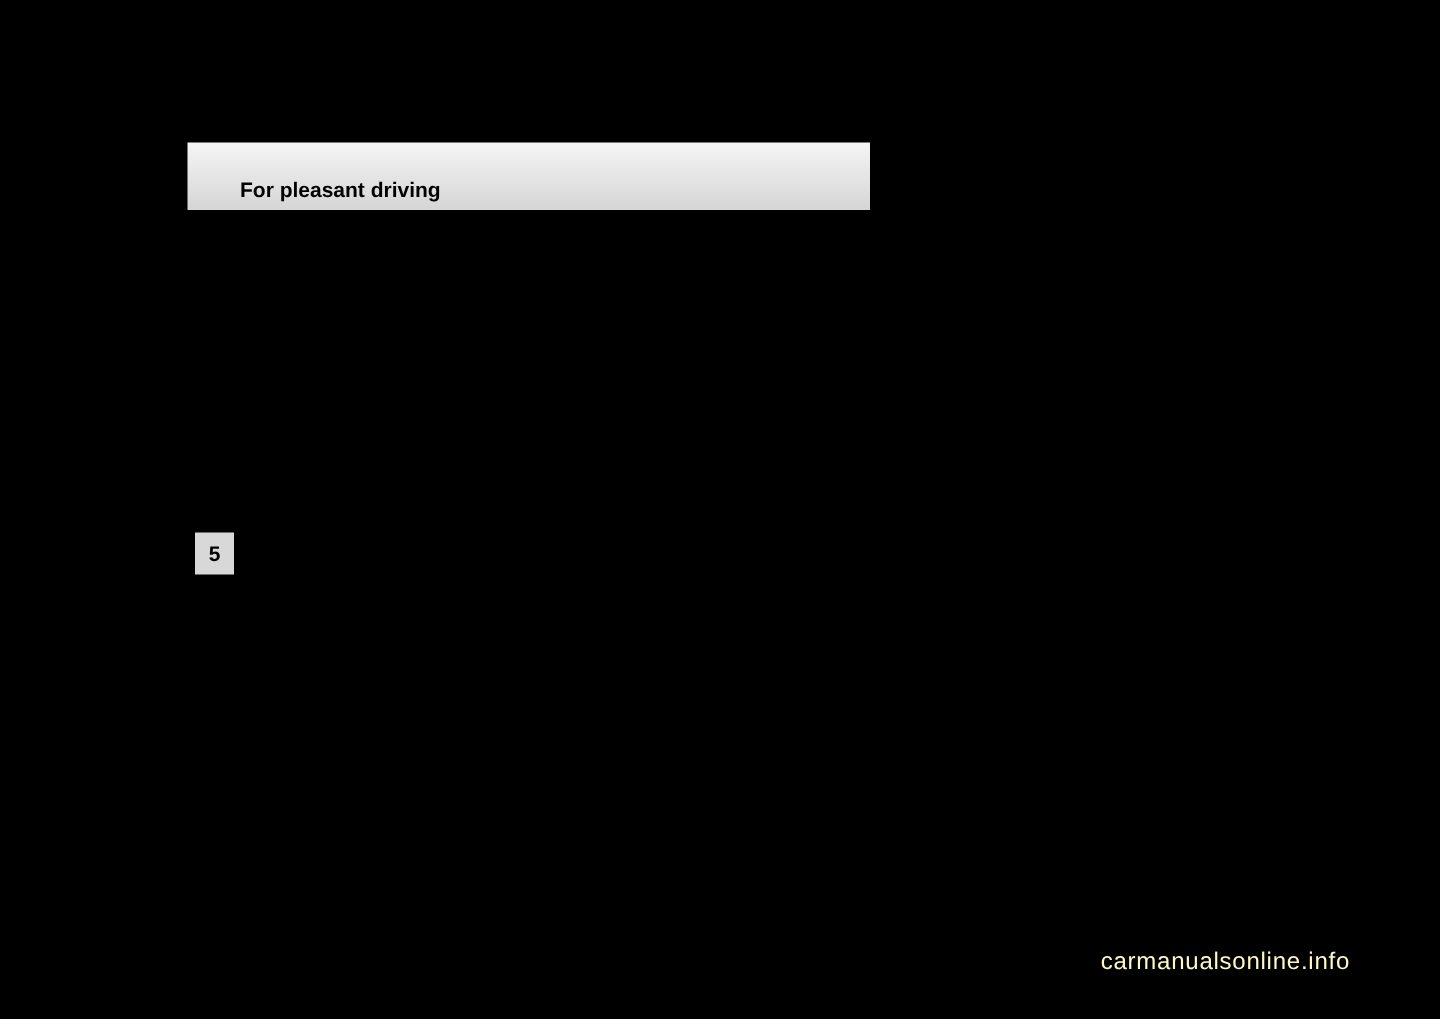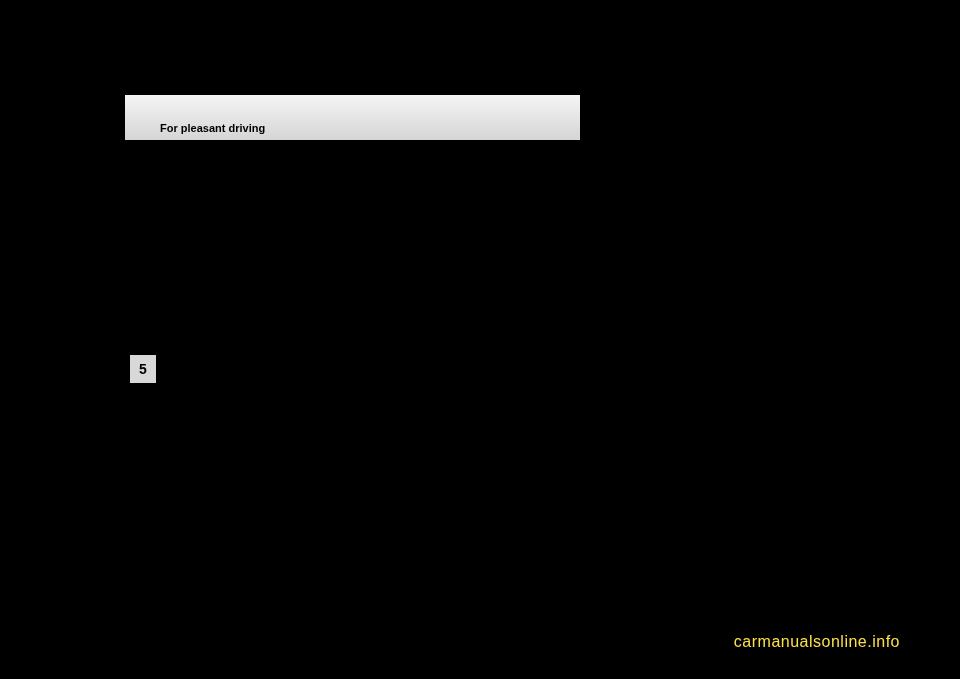--- a/index.html
+++ b/index.html
@@ -23,21 +23,21 @@
       width: 455px;
       height: 45px;
       background: linear-gradient(to bottom, #f5f5f5 0%, #d5d5d5 100%);
       display: flex;
       align-items: flex-end;
       padding-left: 35px;
       padding-bottom: 6px;
     }
     
     .header-text {
-      font-size: 11px;
+      font-size: 14px;
       font-weight: bold;
       color: #000;
     }
     
     .section-tab {
       position: absolute;
       top: 355px;
       left: 130px;
       width: 26px;
       height: 28px;
@@ -51,21 +51,21 @@
       font-size: 14px;
       font-weight: bold;
       color: #000;
     }
     
     .watermark {
       position: absolute;
       bottom: 28px;
       right: 60px;
       font-size: 16px;
-      color: #fde047;
+      color: #fef9c3;
       font-family: Arial, sans-serif;
       letter-spacing: 0.5px;
     }
   </style>
 </head>
 <body>
 
 <div class="header-bar">
   <span class="header-text">For pleasant driving</span>
 </div>

